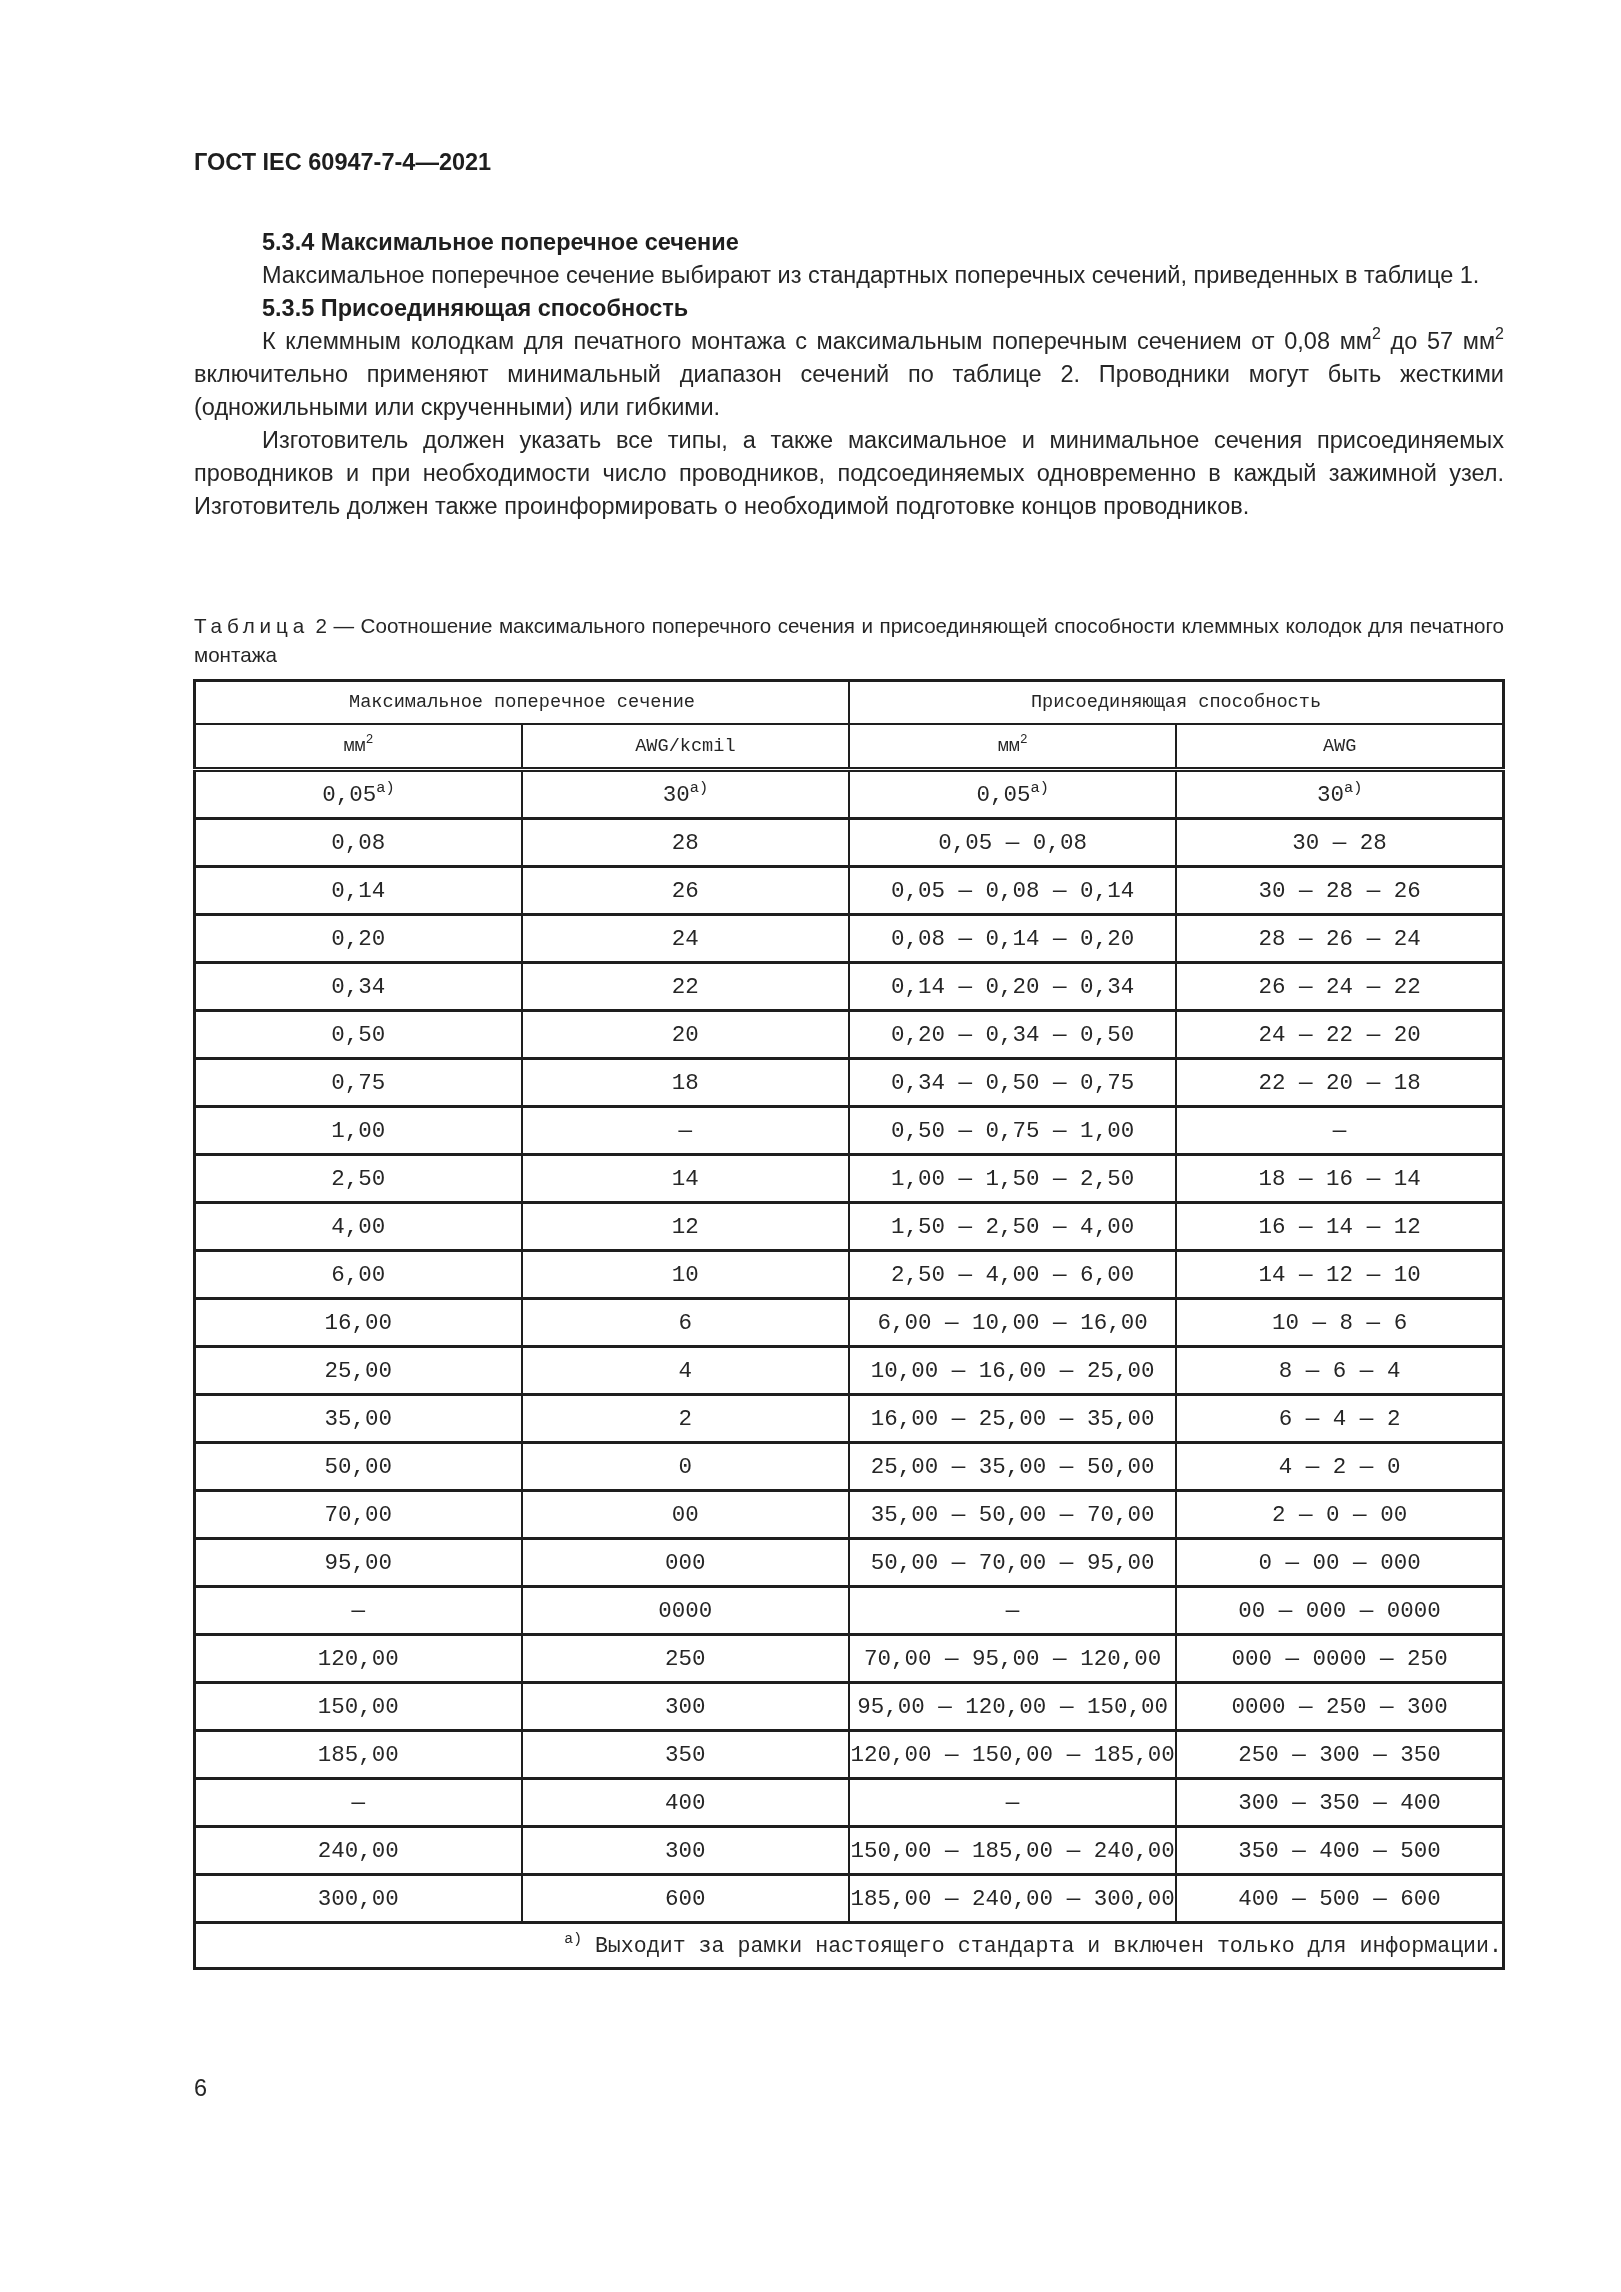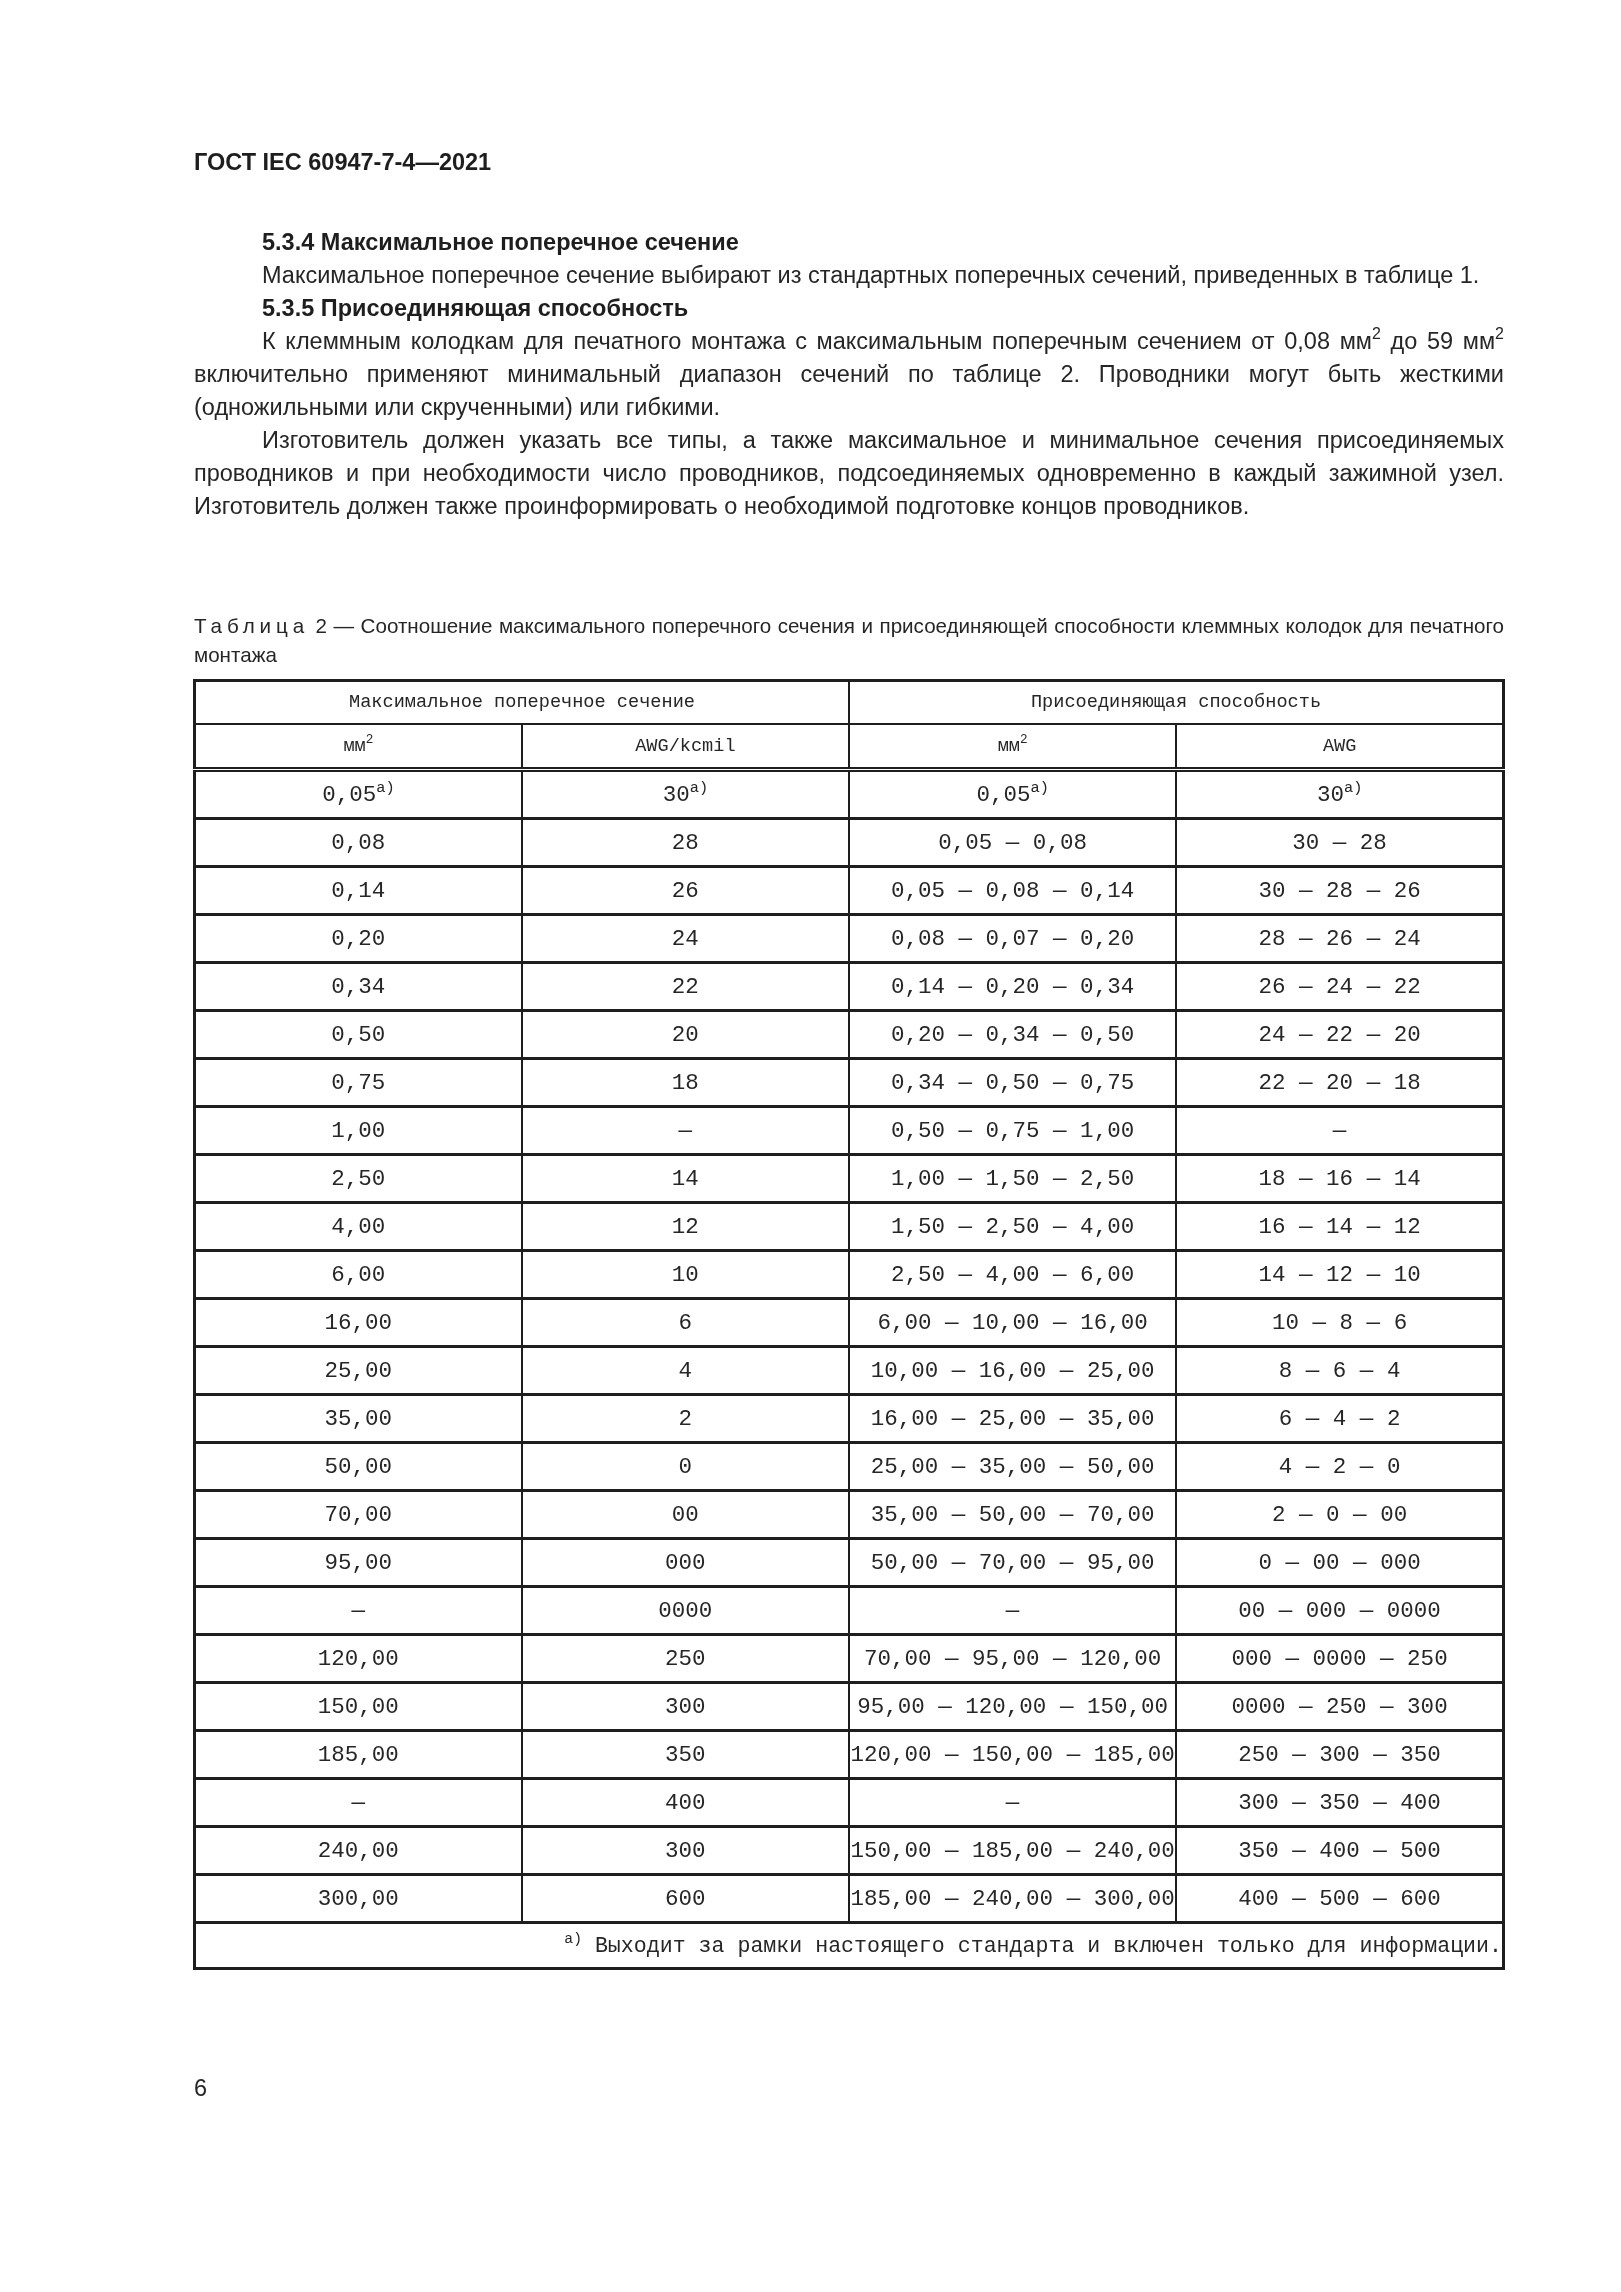--- a/index.html
+++ b/index.html
@@ -28,21 +28,21 @@
 </style>
 </head>
 <body>
 
 <div class="doc-code">ГОСТ IEC 60947-7-4—2021</div>
 
 <div class="body-text">
   <p class="h">5.3.4 Максимальное поперечное сечение</p>
   <p>Максимальное поперечное сечение выбирают из стандартных поперечных сечений, приведенных в таблице 1.</p>
   <p class="h">5.3.5 Присоединяющая способность</p>
-  <p><span>К клеммным колодкам для печатного монтажа с максимальным поперечным сечением от 0,08 мм</span><sup>2</sup><span> до 59 мм</span><sup>2</sup><span> включительно применяют минимальный диапазон сечений по таблице 2. Проводники могут быть жесткими (одножильными или скрученными) или гибкими.</span></p>
+  <p><span>К клеммным колодкам для печатного монтажа с максимальным поперечным сечением от 0,08 мм</span><sup>2</sup><span> до 57 мм</span><sup>2</sup><span> включительно применяют минимальный диапазон сечений по таблице 2. Проводники могут быть жесткими (одножильными или скрученными) или гибкими.</span></p>
   <p>Изготовитель должен указать все типы, а также максимальное и минимальное сечения присоединяемых проводников и при необходимости число проводников, подсоединяемых одновременно в каждый зажимной узел. Изготовитель должен также проинформировать о необходимой подготовке концов проводников.</p>
 </div>
 
 <div class="caption"><span class="sp">Таблица</span><span> 2 — Соотношение максимального поперечного сечения и присоединяющей способности клеммных колодок для печатного монтажа</span></div>
 
 <table class="t">
   <thead>
     <tr>
       <th colspan="2">Максимальное поперечное сечение</th>
       <th colspan="2">Присоединяющая способность</th>
@@ -69,21 +69,21 @@
       </tr>
       <tr>
         <td class="c1">0,14</td>
         <td class="c2">26</td>
         <td class="c3">0,05 — 0,08 — 0,14</td>
         <td>30 — 28 — 26</td>
       </tr>
       <tr>
         <td class="c1">0,20</td>
         <td class="c2">24</td>
-        <td class="c3">0,08 — 0,07 — 0,20</td>
+        <td class="c3">0,08 — 0,14 — 0,20</td>
         <td>28 — 26 — 24</td>
       </tr>
       <tr>
         <td class="c1">0,34</td>
         <td class="c2">22</td>
         <td class="c3">0,14 — 0,20 — 0,34</td>
         <td>26 — 24 — 22</td>
       </tr>
       <tr>
         <td class="c1">0,50</td>

